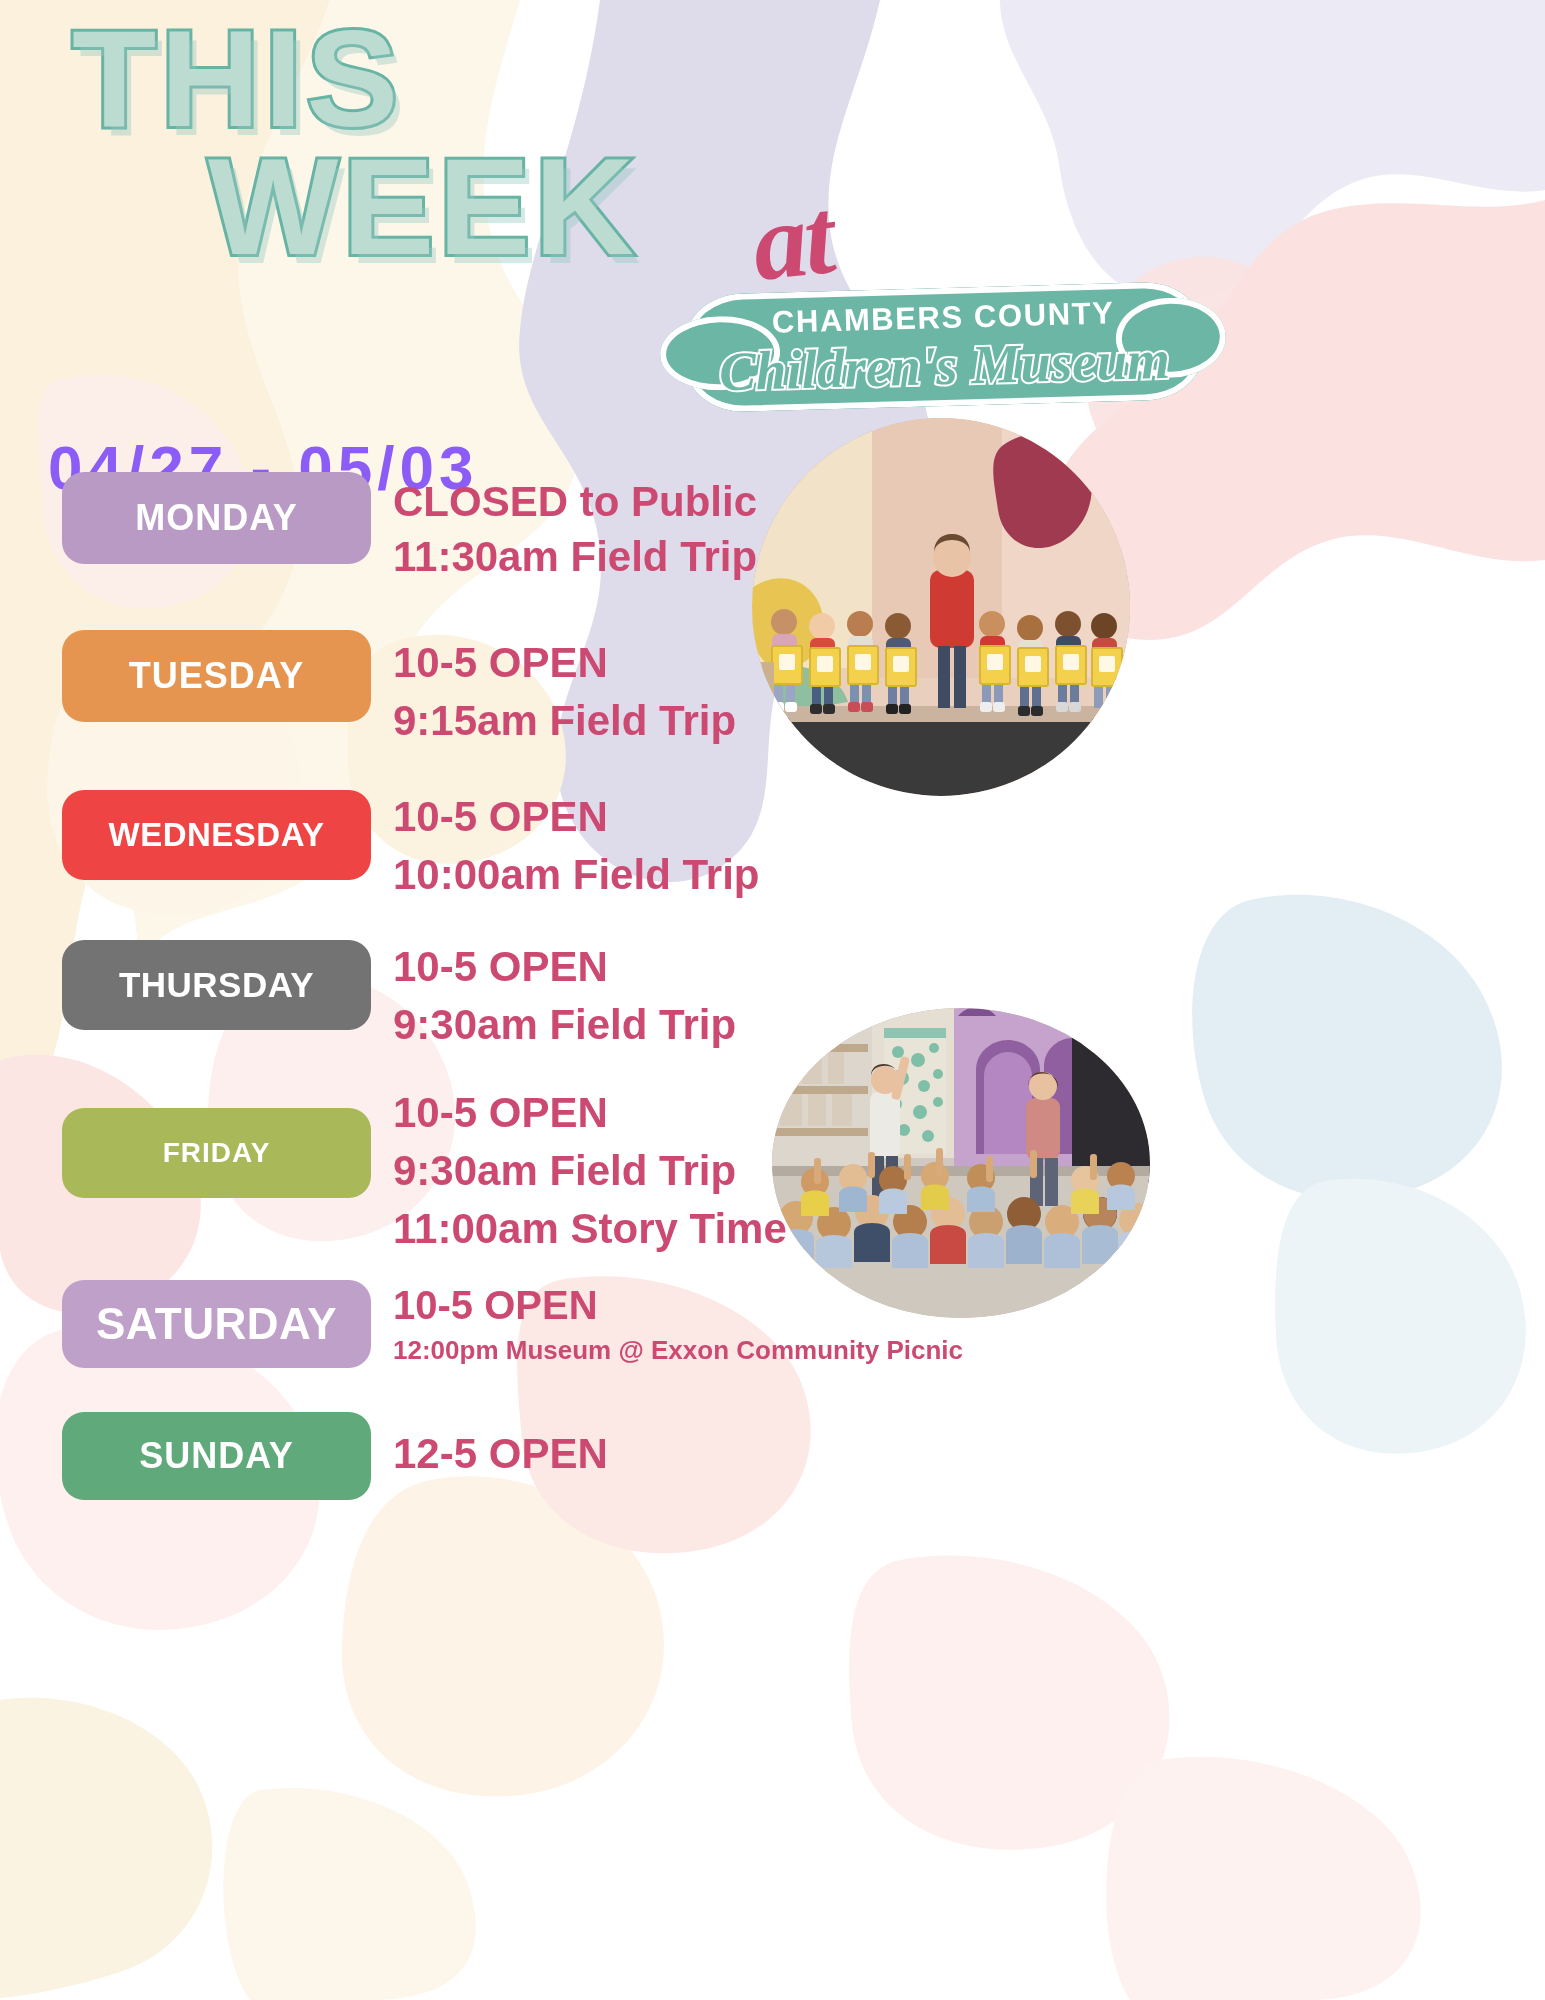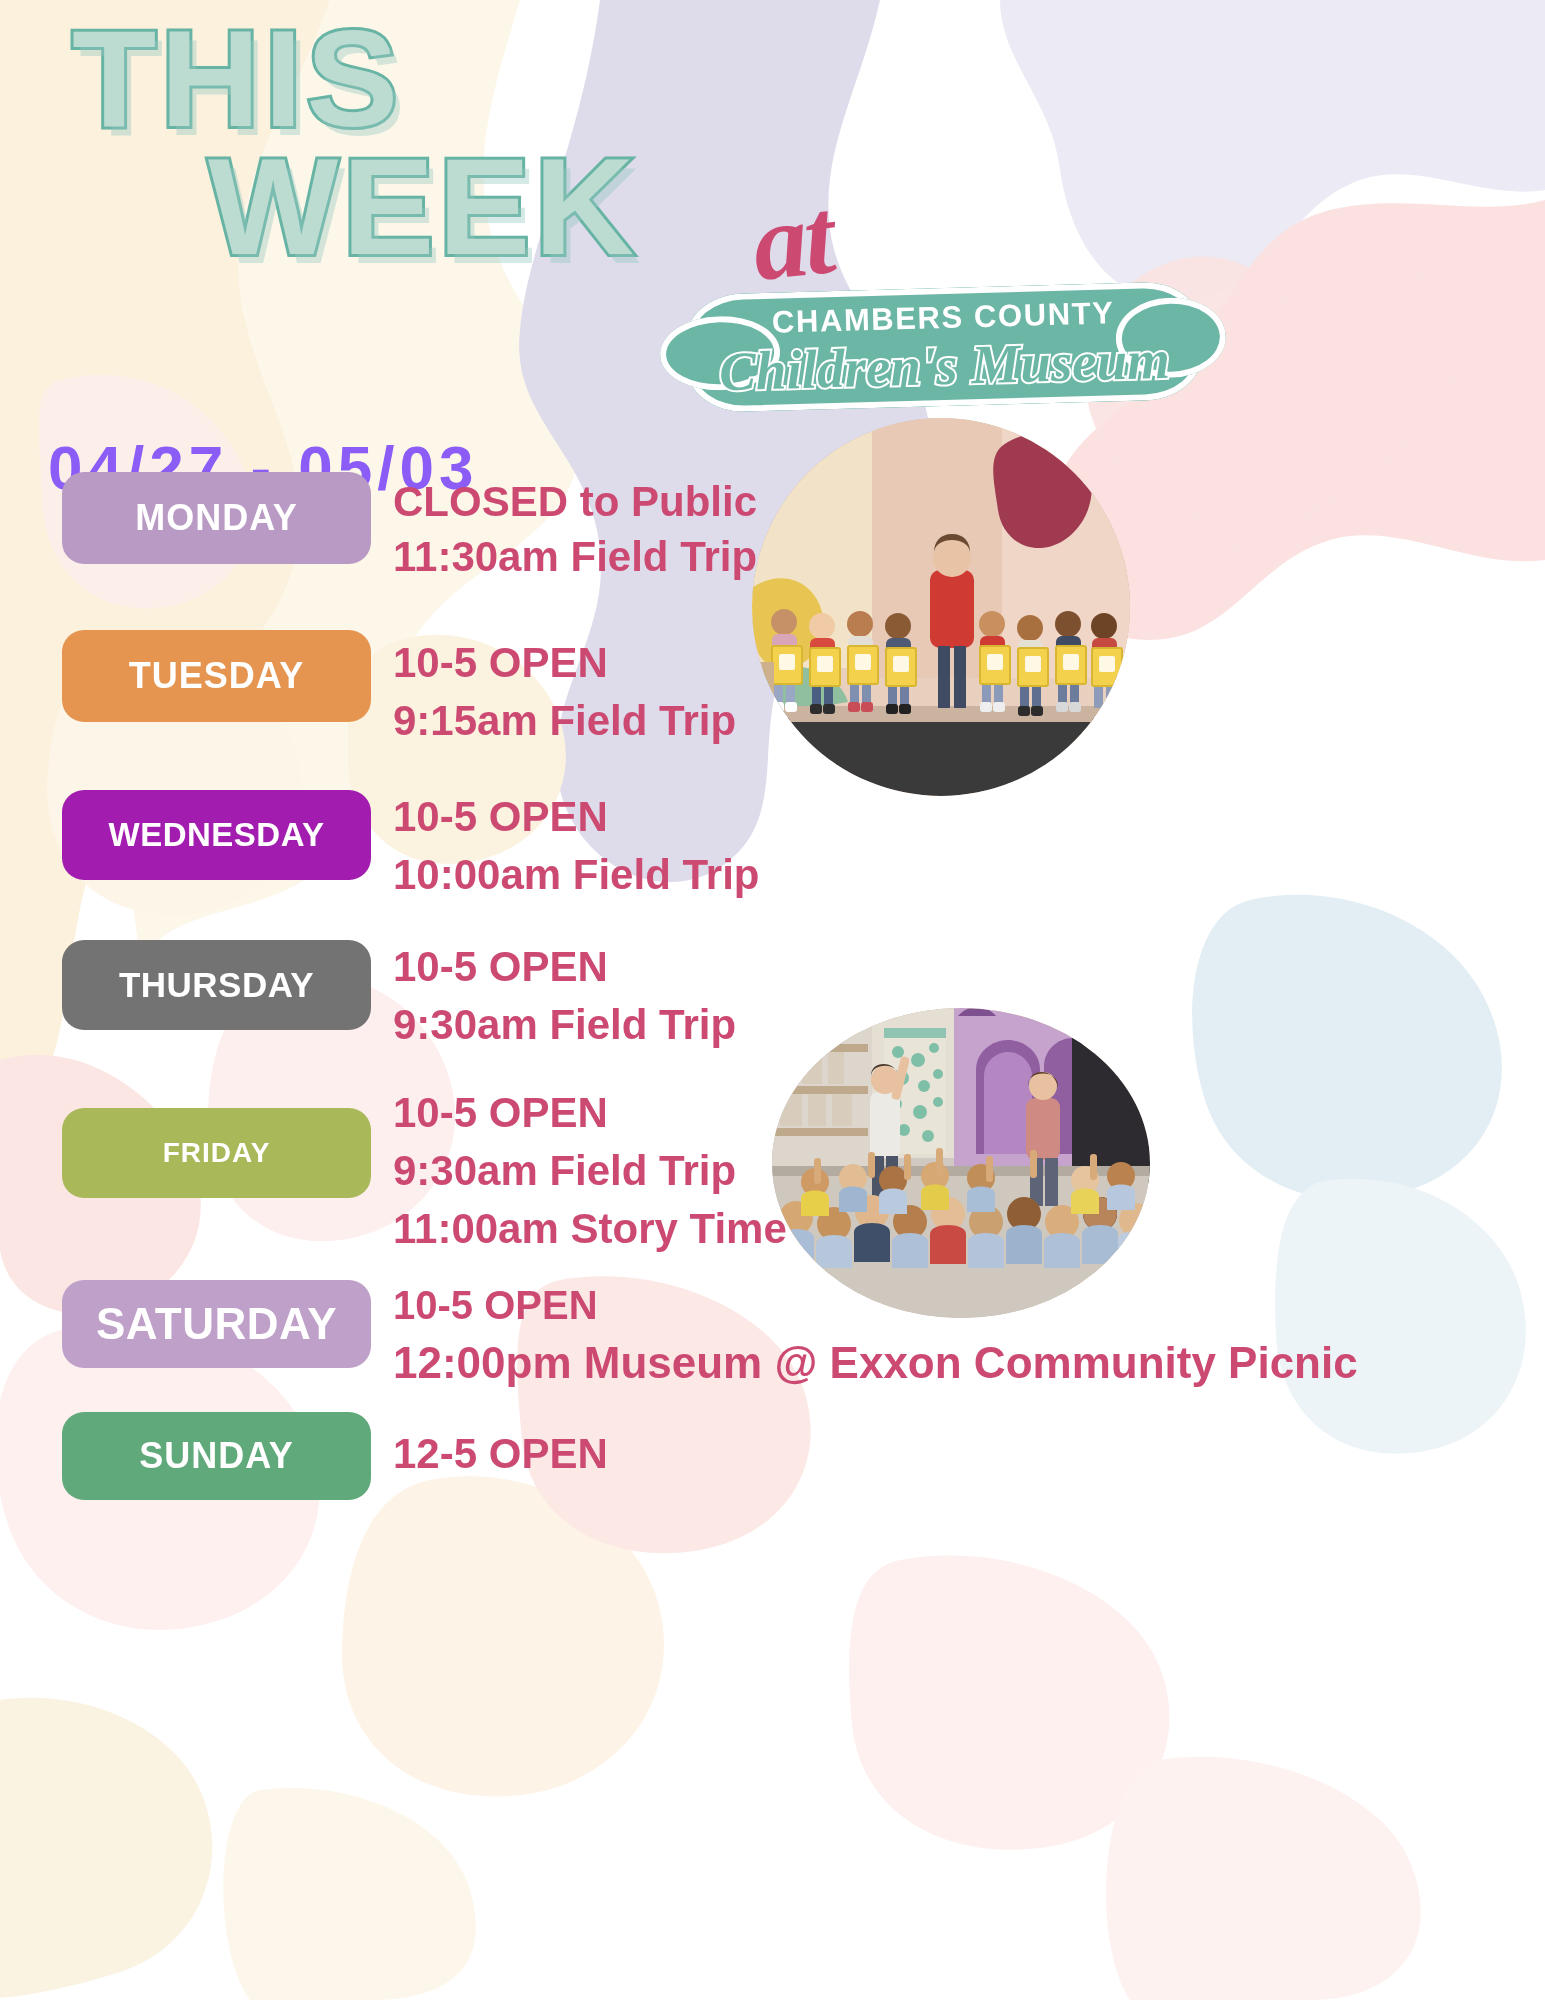--- a/index.html
+++ b/index.html
@@ -472,21 +472,21 @@
       <div class="pill" style="background:#e69551;height:92px;font-size:36px;letter-spacing:1px;margin-top:12px;">
         <span>TUESDAY</span>
       </div>
       <div class="details" style="font-size:42px;padding-top:16px;line-height:1.38;">
         <div>10-5 OPEN</div>
         <div>9:15am Field Trip</div>
       </div>
     </div>
 
     <div class="row" style="height:148px;">
-      <div class="pill" style="background:#a21caf;height:90px;font-size:33px;letter-spacing:0.5px;margin-top:14px;">
+      <div class="pill" style="background:#ef4444;height:90px;font-size:33px;letter-spacing:0.5px;margin-top:14px;">
         <span>WEDNESDAY</span>
       </div>
       <div class="details" style="font-size:42px;padding-top:12px;line-height:1.38;">
         <div>10-5 OPEN</div>
         <div>10:00am Field Trip</div>
       </div>
     </div>
 
     <div class="row" style="height:150px;">
       <div class="pill" style="background:#737373;height:90px;font-size:35px;letter-spacing:0.5px;margin-top:16px;">
@@ -508,21 +508,21 @@
         <div>11:00am Story Time</div>
       </div>
     </div>
 
     <div class="row" style="height:140px;">
       <div class="pill" style="background:#bfa0c9;height:88px;font-size:44px;letter-spacing:0.5px;margin-top:8px;">
         <span>SATURDAY</span>
       </div>
       <div class="details" style="font-size:40px;padding-top:6px;line-height:1.38;">
         <div>10-5 OPEN</div>
-        <div style="font-size:44px;">12:00pm Museum @ Exxon Community Picnic</div>
+        <div style="font-size:26px;">12:00pm Museum @ Exxon Community Picnic</div>
       </div>
     </div>
 
     <div class="row" style="height:120px;">
       <div class="pill" style="background:#5fa97a;height:88px;font-size:36px;letter-spacing:1px;margin-top:0;">
         <span>SUNDAY</span>
       </div>
       <div class="details" style="font-size:42px;padding-top:14px;">
         <div>12-5 OPEN</div>
       </div>

